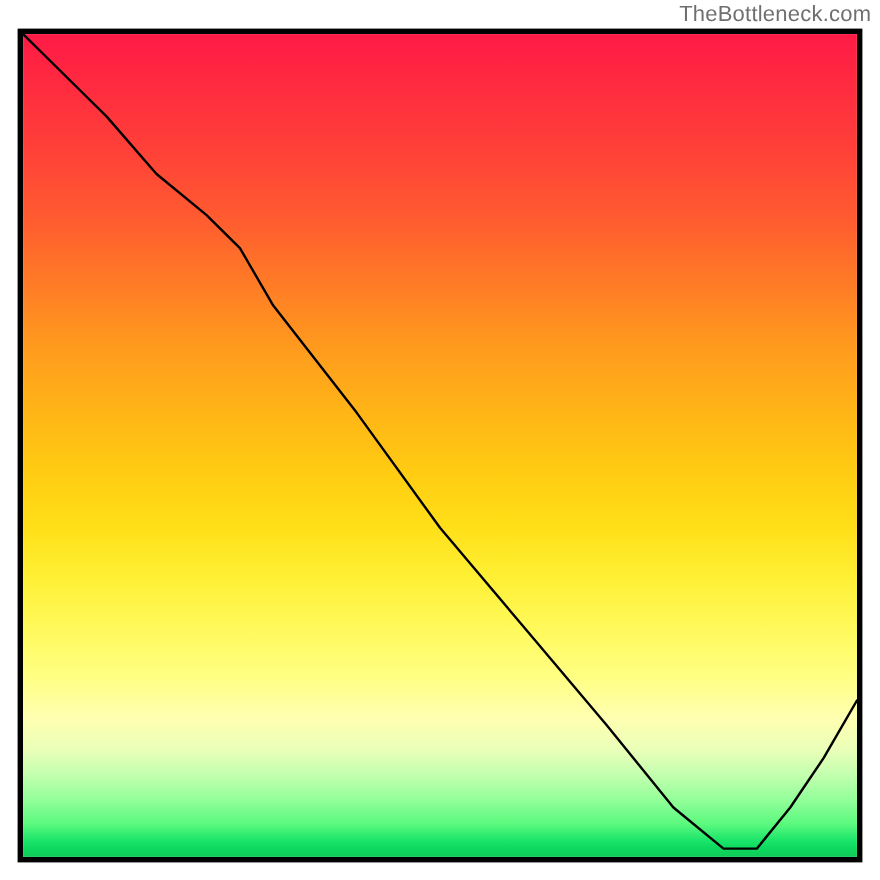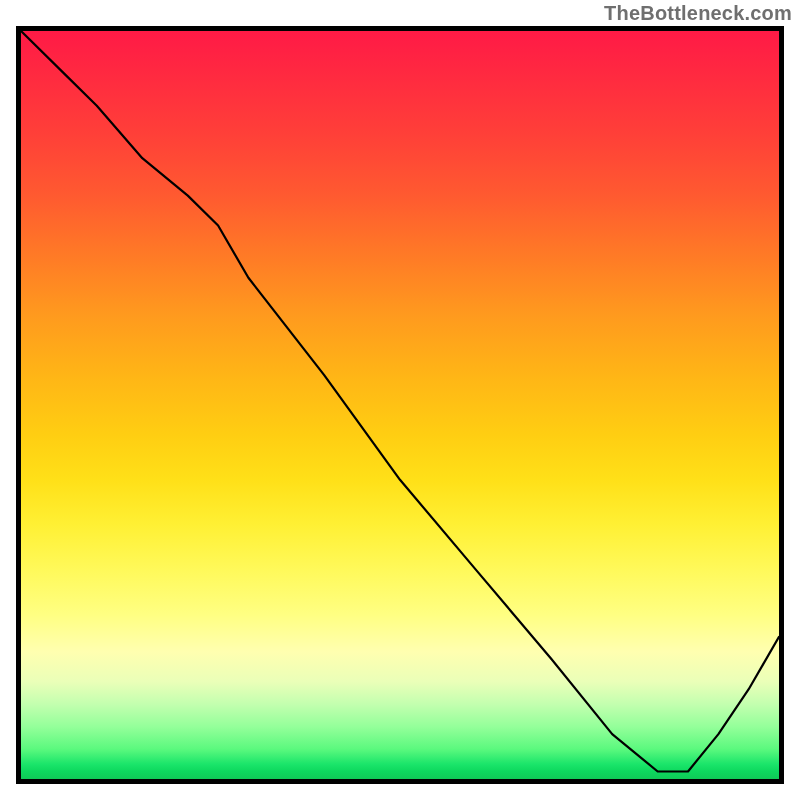--- a/index.html
+++ b/index.html
@@ -14,21 +14,21 @@
   .frame {
     position: relative;
     width: 800px;
     height: 800px;
   }
   .watermark {
     position: absolute;
     top: 2px;
     right: 8px;
     font-size: 20px;
-    font-weight: 700;
+    font-weight: 400;
     color: #6f6f6f;
     letter-spacing: 0.2px;
   }
   .plot-outer {
     position: absolute;
     left: 16px;
     top: 26px;
     width: 768px;
     height: 758px;
     border: 5px solid #000;

